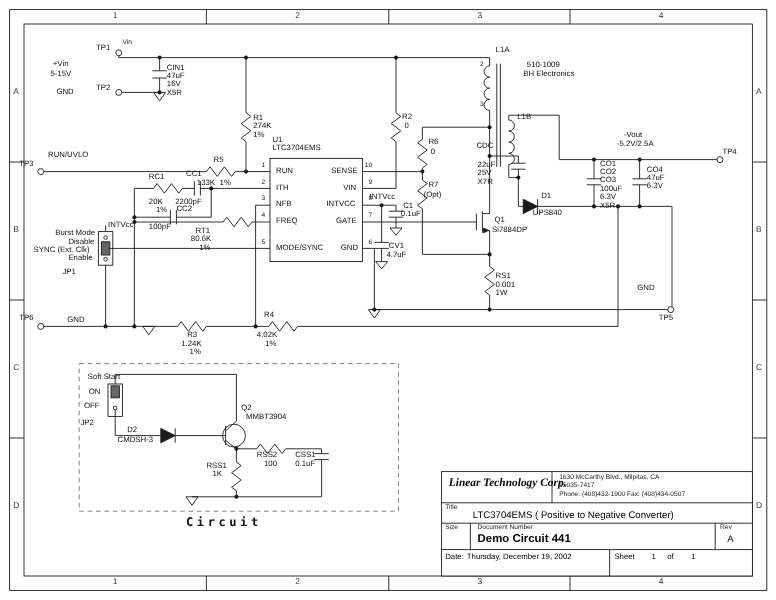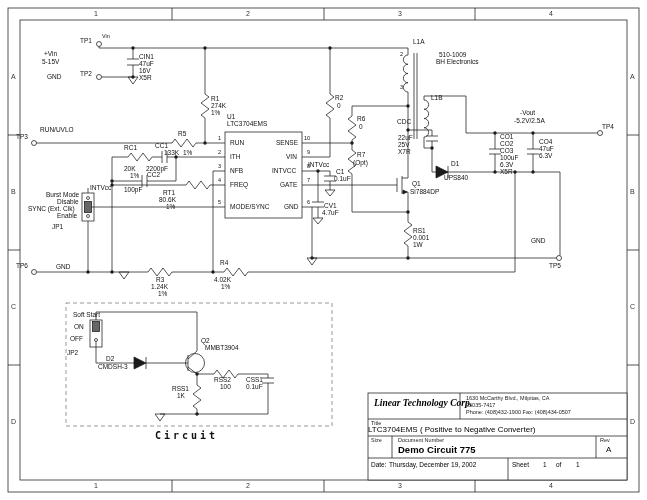--- a/index.html
+++ b/index.html
@@ -341,25 +341,25 @@
       <div class="lbl zone" style="left: 11px; top: 418px;">D</div>
       <div class="lbl zone" style="left: 630px; top: 418px;">D</div>
     </div>
 
 <div>
   <div class="tb-company" style="left:374px;top:398px">Linear Technology Corp.</div>
   <div class="tb-addr" style="left:466px;top:395px">1630 McCarthy Blvd., Milpitas, CA</div>
   <div class="tb-addr" style="left:466px;top:402px">95035-7417</div>
   <div class="tb-addr" style="left:466px;top:409px">Phone: (408)432-1900 Fax: (408)434-0507</div>
   <div class="tb-small" style="left:371px;top:420px">Title</div>
-  <div class="tb-title" style="left:368px;top:425px">LTC3704EMS ( Positive to Negative Converter)</div>
+  <div class="tb-title" style="left:394px;top:425px">LTC3704EMS ( Positive to Negative Converter)</div>
   <div class="tb-small" style="left:371px;top:437px">Size</div>
   <div class="tb-small" style="left:398px;top:437px">Document Number</div>
   <div class="tb-small" style="left:600px;top:437px">Rev</div>
-  <div class="tb-doc" style="left:398px;top:444px">Demo Circuit 775</div>
+  <div class="tb-doc" style="left:398px;top:444px">Demo Circuit 441</div>
   <div class="tb-rev" style="left:606px;top:445px">A</div>
   <div class="tb-date" style="left:371px;top:461px">Date:</div>
   <div class="tb-date" style="left:389px;top:461px">Thursday, December 19, 2002</div>
   <div class="tb-date" style="left:512px;top:461px">Sheet</div>
   <div class="tb-date" style="left:543px;top:461px">1</div>
   <div class="tb-date" style="left:556px;top:461px">of</div>
   <div class="tb-date" style="left:576px;top:461px">1</div>
 </div>
 
 </div>

